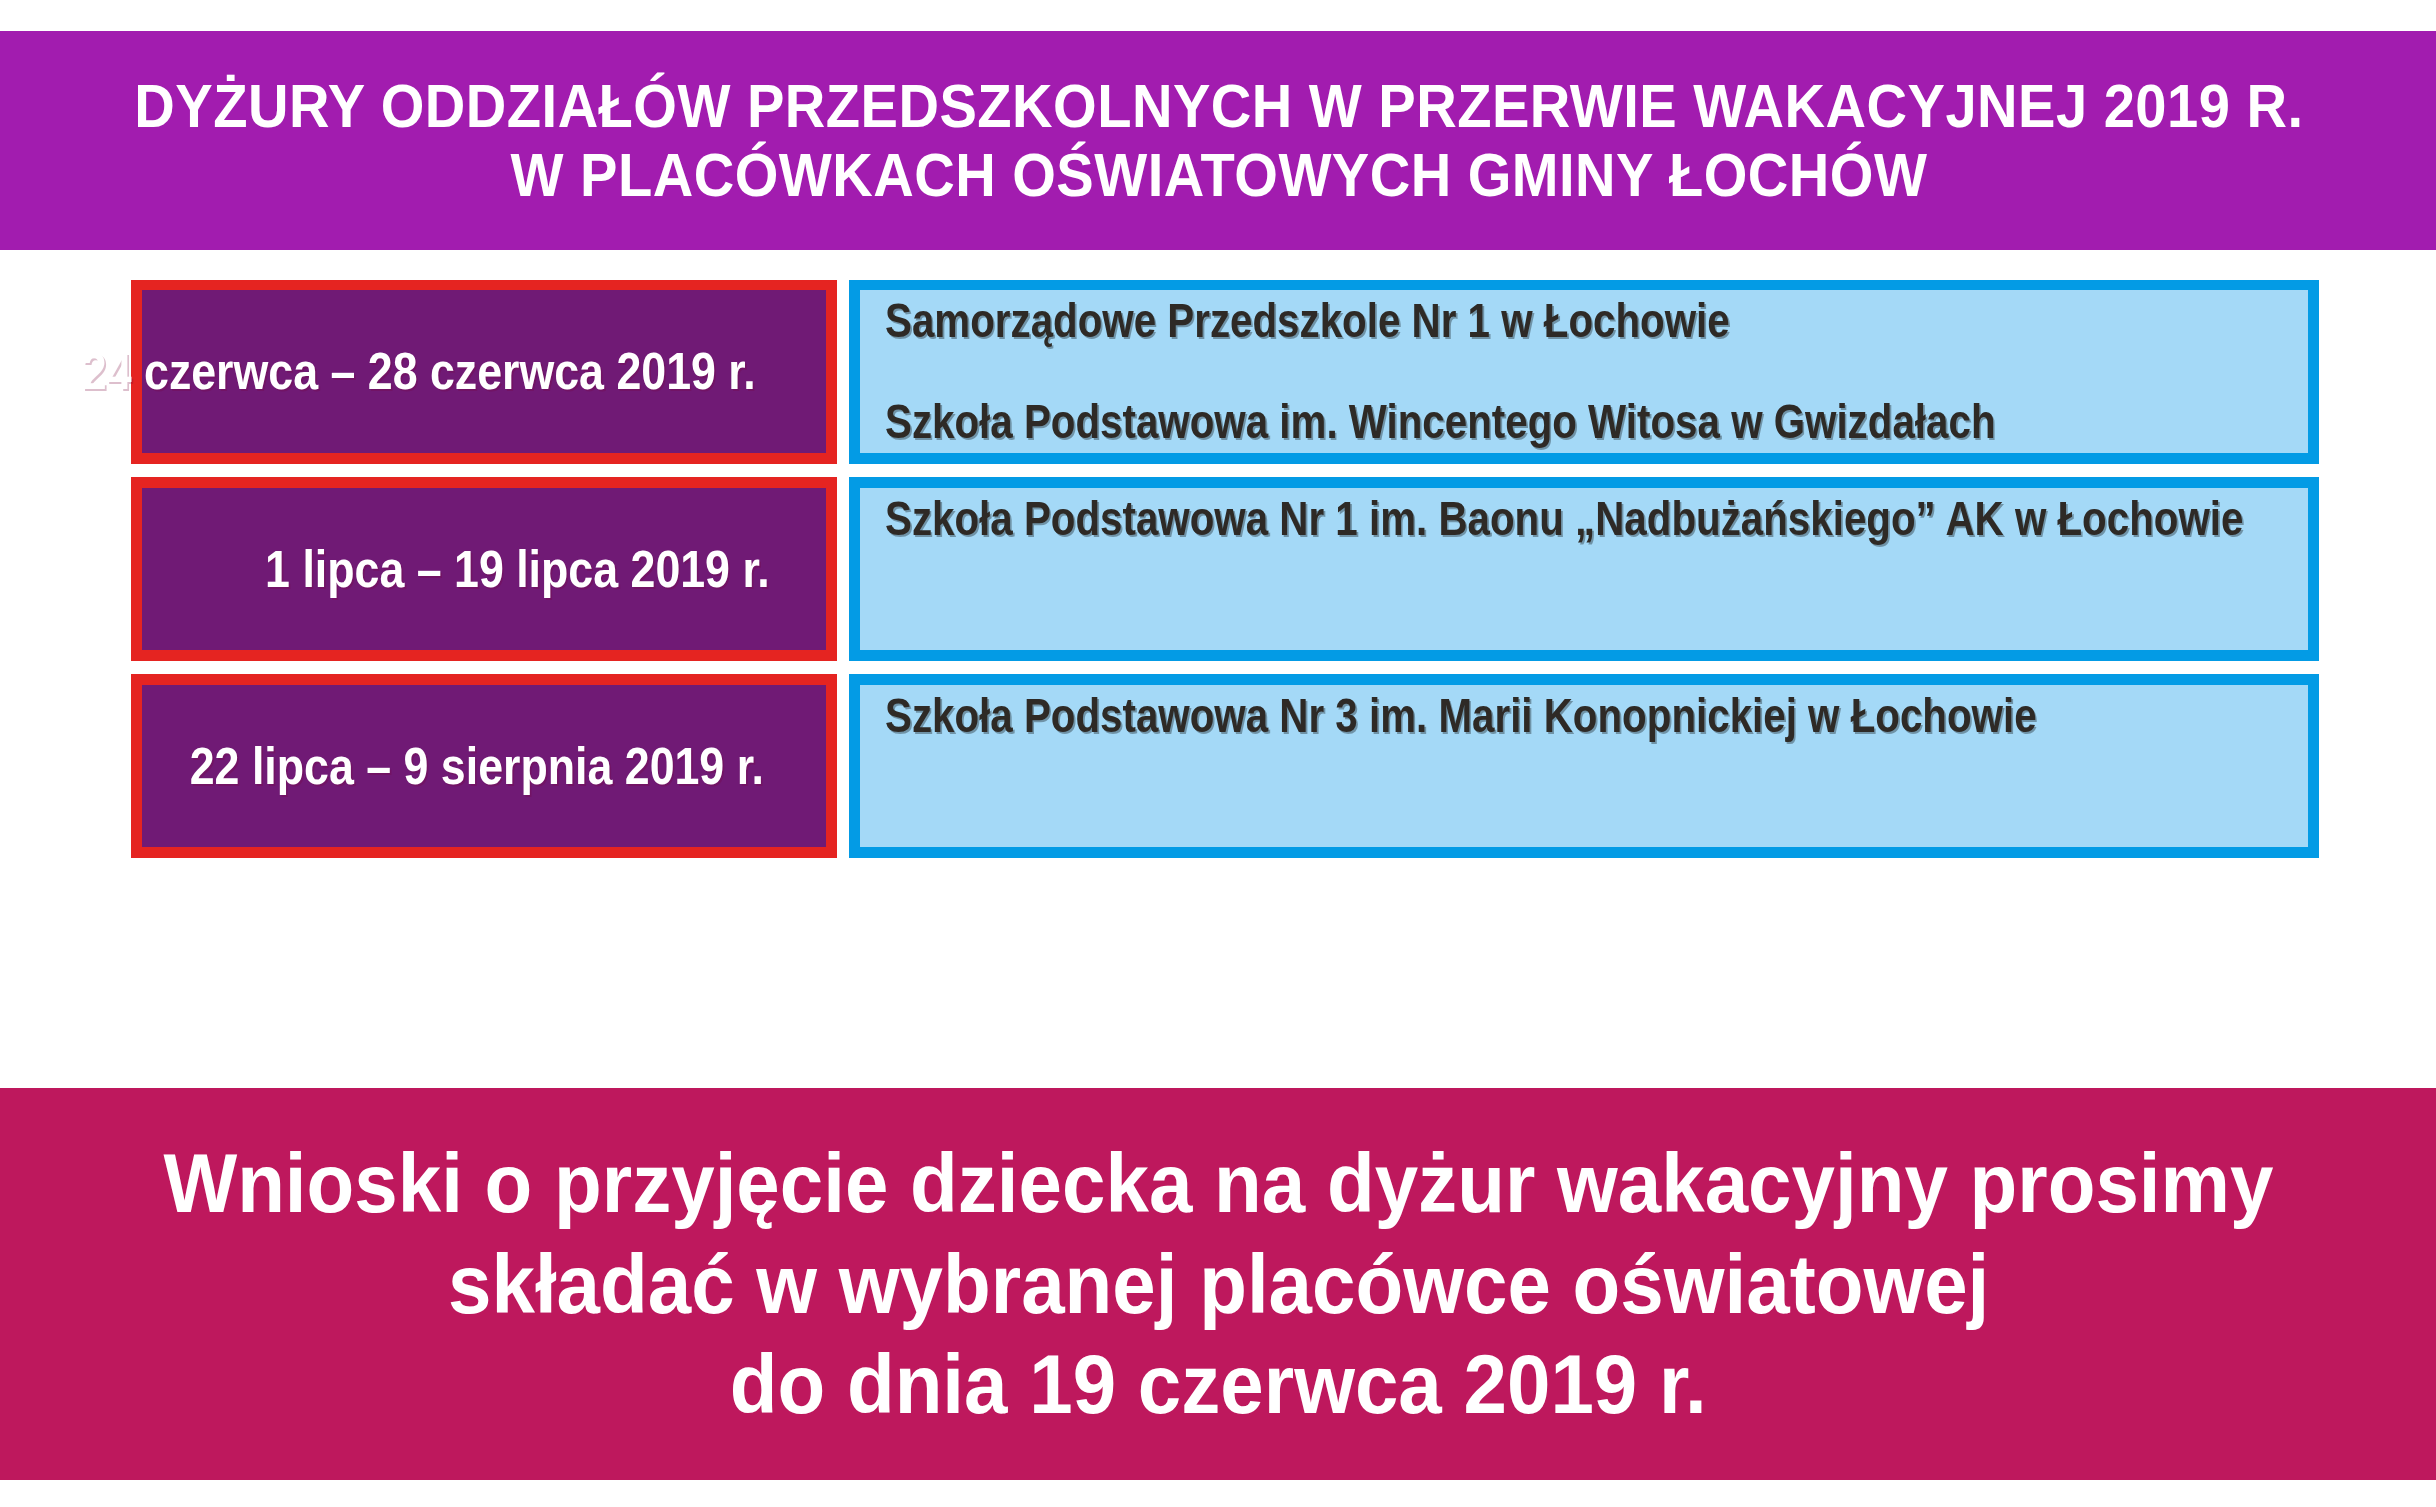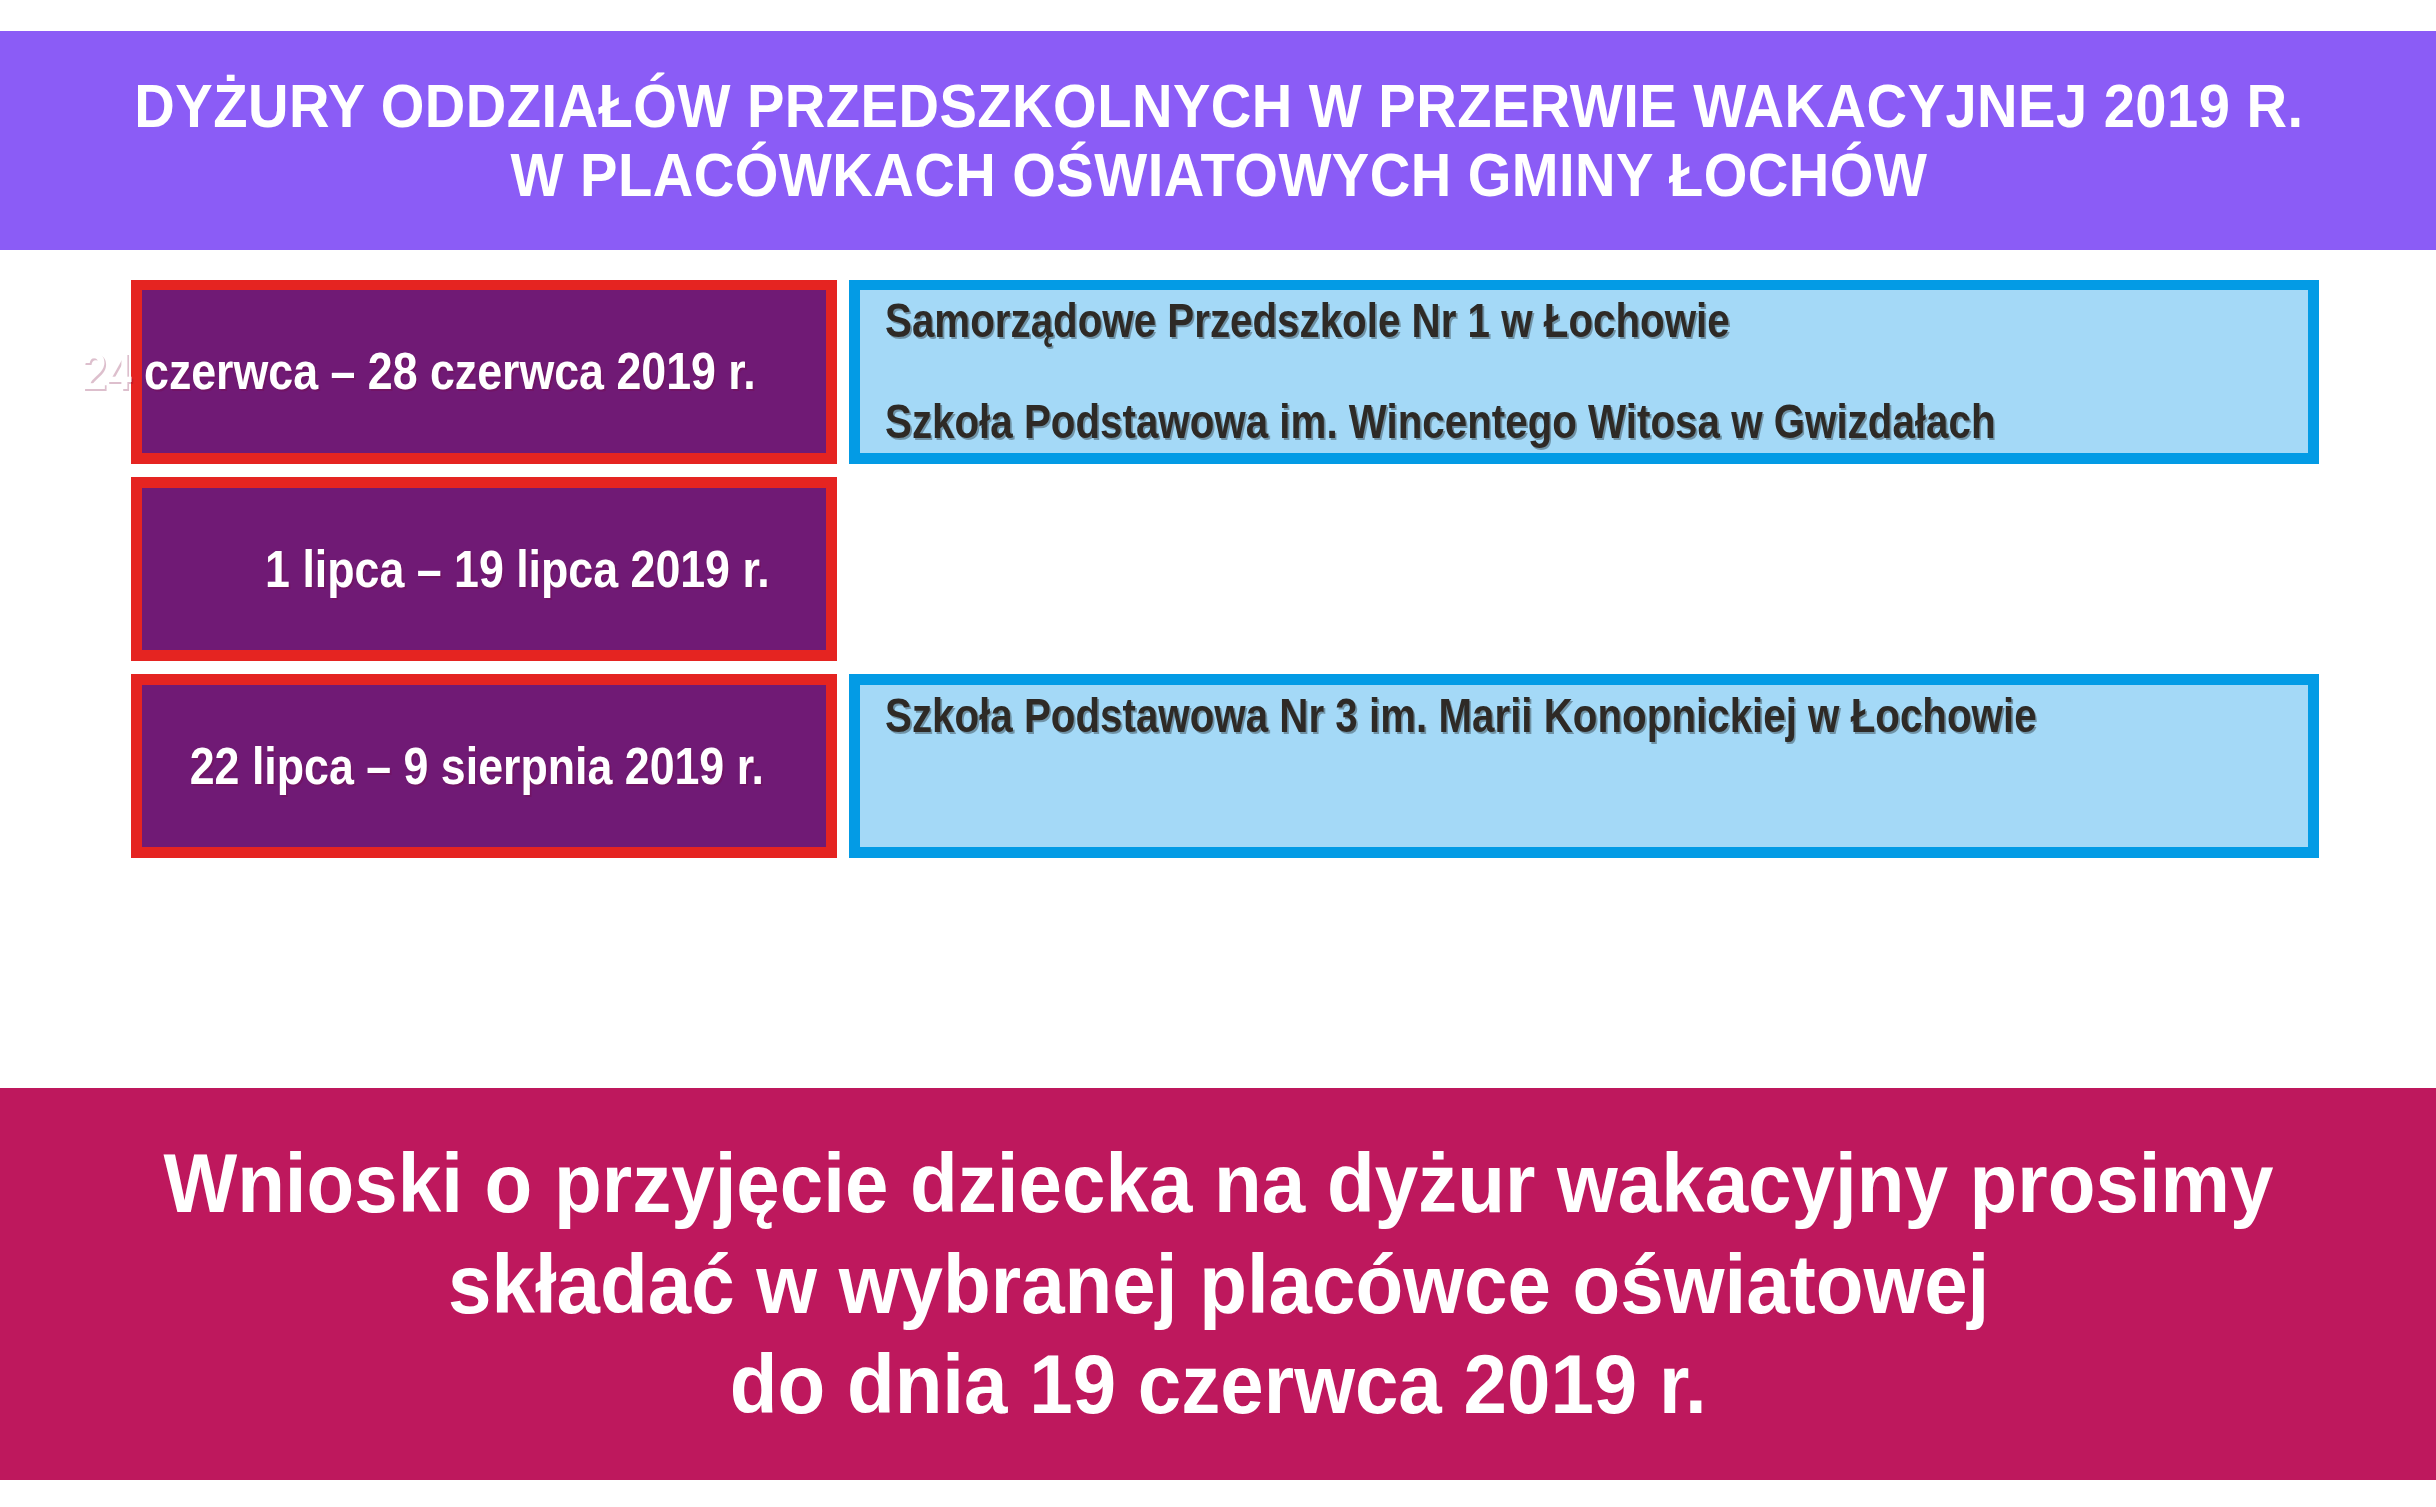--- a/index.html
+++ b/index.html
@@ -16,21 +16,21 @@
     position: relative;
   }
 
   
   .header-band {
     position: absolute;
     left: 0;
     top: 31px;
     width: 2437px;
     height: 219px;
-    background: #8b5cf6;
+    background: #a21caf;
     display: flex;
     flex-direction: column;
     align-items: center;
     justify-content: center;
     box-sizing: border-box;
   }
   .header-line {
     color: #ffffff;
     font-family: "Liberation Sans Narrow", "Liberation Sans", sans-serif;
     font-weight: bold;
@@ -175,20 +175,25 @@
       </div>
     </div>
   </div>
 
   <div class="row row-1">
     <div class="date-cell">
       <div class="date-cell-inner">
         <span class="date-text">1 lipca – 19 lipca 2019 r.</span>
       </div>
     </div>
+    <div class="place-cell">
+      <div class="place-cell-inner">
+        <span class="place-line">Szkoła Podstawowa Nr 1 im. Baonu „Nadbużańskiego” AK w Łochowie</span>
+      </div>
+    </div>
   </div>
 
   <div class="row row-2">
     <div class="date-cell">
       <div class="date-cell-inner">
         <span class="date-text">22 lipca – 9 sierpnia 2019 r.</span>
       </div>
     </div>
     <div class="place-cell">
       <div class="place-cell-inner">

